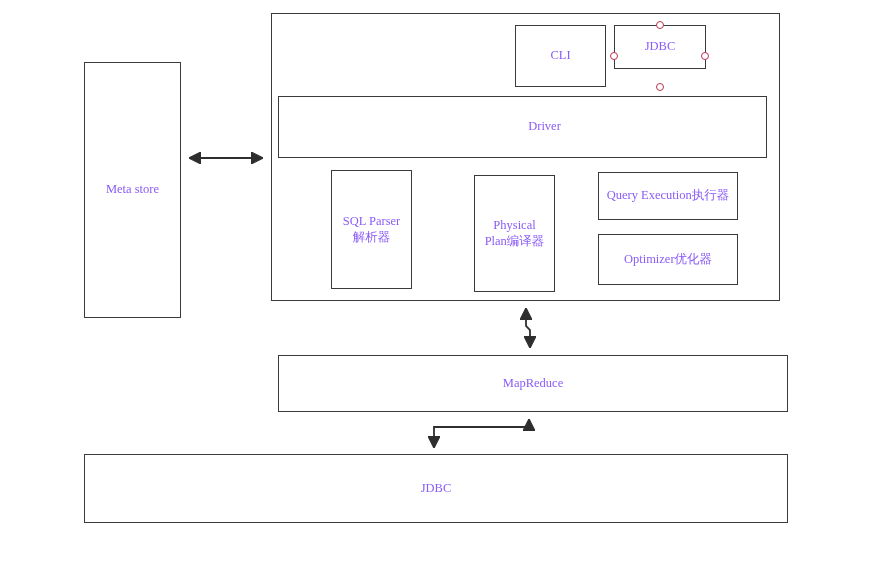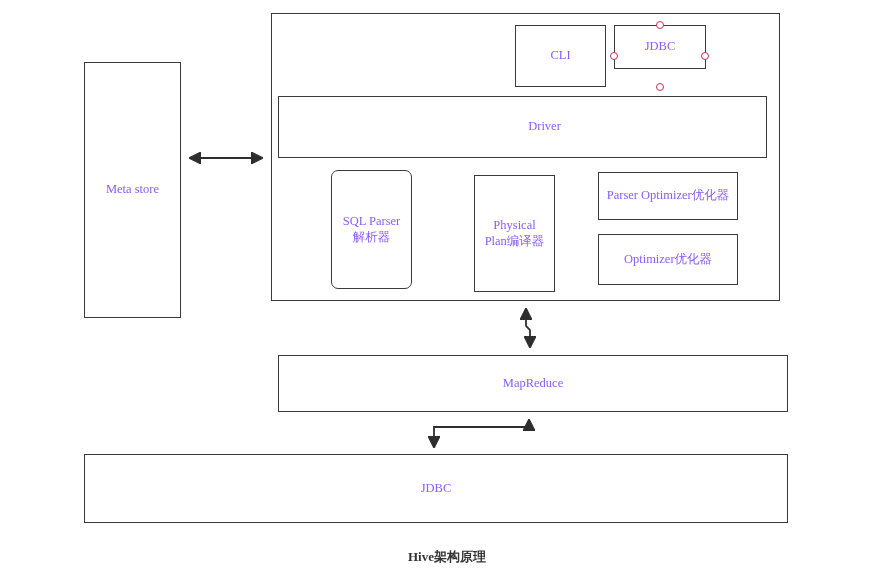--- a/index.html
+++ b/index.html
@@ -29,21 +29,21 @@
     line-height: 1.25;
     white-space: pre-line;
   }
   
   #meta-store-box { left: 84px;  top: 30px;  width: 97px;  height: 256px; margin-top: 32px; }
   #hive-container { left: 271px; top: 13px;  width: 509px; height: 288px;
                     align-items: flex-start; justify-content: flex-start; }
   #cli-box        { left: 515px; top: 25px;  width: 91px;  height: 62px; }
   #jdbc-box       { left: 614px; top: 25px;  width: 92px;  height: 44px; }
   #driver-box     { left: 278px; top: 96px;  width: 489px; height: 62px; padding-left: 44px; }
-  #sql-parser-box { left: 331px; top: 170px; width: 81px;  height: 119px; border-radius: 7px; }
+  #sql-parser-box { left: 331px; top: 170px; width: 81px;  height: 119px; }
   #physical-plan-box { left: 474px; top: 175px; width: 81px; height: 117px; }
   #query-optimizer-box { left: 598px; top: 172px; width: 140px; height: 48px; }
   #execution-box  { left: 598px; top: 234px; width: 140px; height: 51px; }
   #mapreduce-box  { left: 278px; top: 355px; width: 510px; height: 57px; }
   #hdfs-box       { left: 84px;  top: 454px; width: 704px; height: 69px; }
 
   .caption {
     position: absolute;
     left: 0;
     top: 548px;
@@ -90,21 +90,21 @@
   <div class="box" id="jdbc-box">JDBC</div>
 
   <div class="box" id="driver-box">Driver</div>
 
   <div class="box" id="sql-parser-box">SQL Parser
 解析器</div>
 
   <div class="box" id="physical-plan-box">Physical
 Plan编译器</div>
 
-  <div class="box" id="query-optimizer-box">Parser Optimizer优化器</div>
+  <div class="box" id="query-optimizer-box">Query Execution执行器</div>
 
   <div class="box" id="execution-box">Optimizer优化器</div>
 
   <div class="box" id="mapreduce-box">MapReduce</div>
 
   <div class="box" id="hdfs-box">JDBC</div>
 
   <svg id="connectors" viewBox="0 0 894 586" xmlns="http://www.w3.org/2000/svg">
     <defs>
       <marker id="arrowEnd" viewBox="0 0 10 10" refX="9" refY="5" markerWidth="6.5" markerHeight="6.5" orient="auto-start-reverse">
@@ -126,15 +126,14 @@
     <g>
       <path d="M 529 420 L 529 427 L 434 427 L 434 447" fill="none" stroke-width="1.8" marker-start="url(#arrowEnd)" marker-end="url(#arrowEnd)"></path>
     </g>
   </svg>
 
   <div class="handle" style="left:656px; top:21px;"></div>
   <div class="handle" style="left:610px; top:52px;"></div>
   <div class="handle" style="left:701px; top:52px;"></div>
   <div class="handle" style="left:656px; top:83px;"></div>
 
-  <div class="caption">Hive架构原理</div>
 
 </div>
 
 </body></html>

